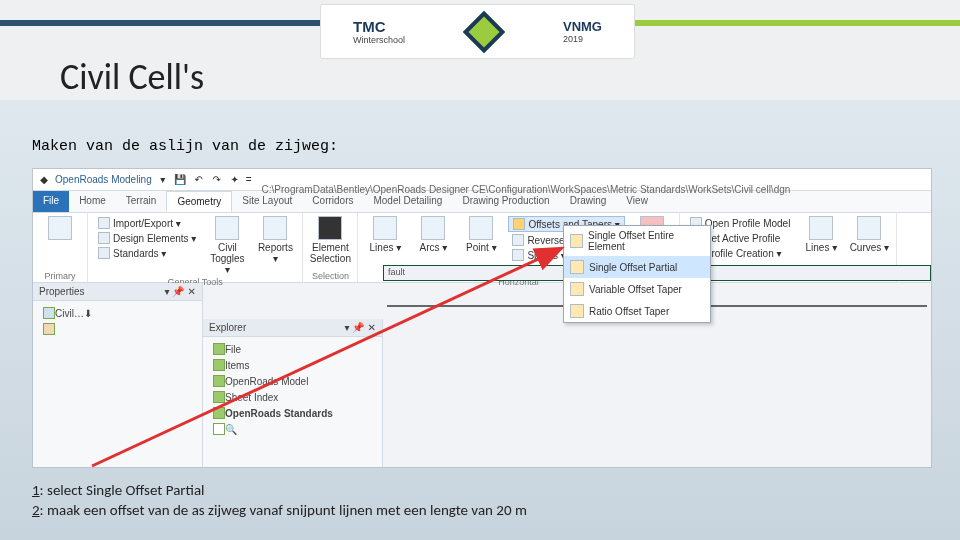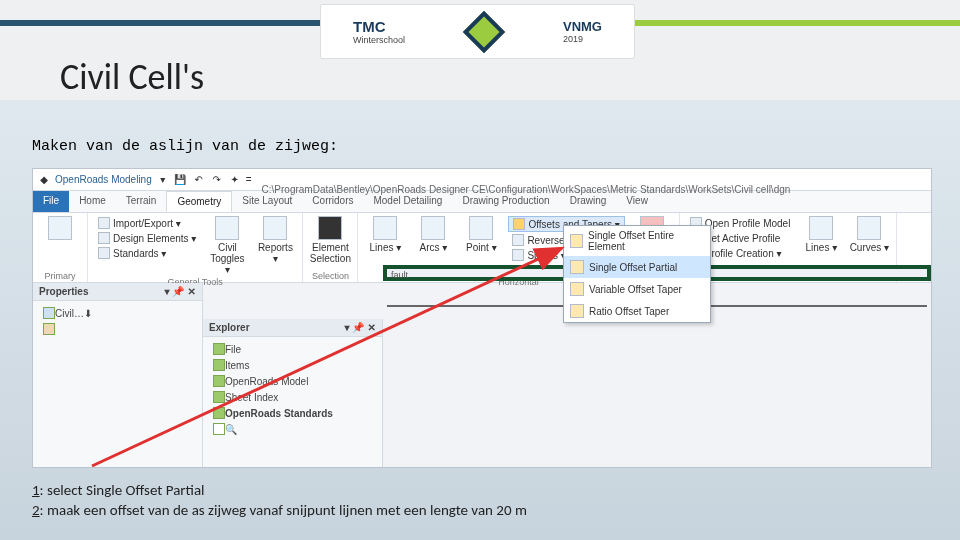--- a/index.html
+++ b/index.html
@@ -37,29 +37,29 @@
   .rgroup .glabel { text-align: center; font-size: 9px; color: #777; margin-top: 2px; }
   .rbtns { display: flex; gap: 6px; align-items: flex-start; }
   .bigbtn { display: flex; flex-direction: column; align-items: center; width: 42px; text-align: center; line-height: 1.1; cursor: pointer; }
   .bigbtn .ic { width: 24px; height: 24px; border: 1px solid #b8c2ce; background: #eaf2fa; margin-bottom: 2px; }
   .stackbtns { display: flex; flex-direction: column; gap: 1px; }
   .smallbtn { display: flex; align-items: center; gap: 3px; padding: 1px 4px; cursor: pointer; white-space: nowrap; }
   .smallbtn .sic { width: 12px; height: 12px; border: 1px solid #b0bcc8; background: #e8eef6; }
 
   .body-area { display: flex; height: calc(100% - 114px); }
   .panel { background: #f7f8fa; border-right: 1px solid #d4dae2; display: flex; flex-direction: column; }
-  .panel-header { background: #e6ebf1; padding: 3px 6px; font-size: 10px; color: #444; border-bottom: 1px solid #d4dae2; display:flex; justify-content:space-between; align-items:center;font-weight:bold;}
+  .panel-header { background: #e6ebf1; padding: 3px 6px; font-size: 10px; color: #444; border-bottom: 1px solid #d4dae2; display:flex; justify-content:space-between; align-items:center;}
   .panel-props { width: 170px; }
   .panel-explorer { width: 180px; margin-top: 36px; }
   .tree { padding: 4px 6px; font-size: 10px; color: #444; }
   .tree .node { padding: 2px 0 2px 4px; display:flex; align-items:center; gap:0; cursor:pointer;}
   .tree .node .tic { width:12px; height:12px; background:#9cc96a; border:1px solid #7aa84e;}
   .tree .node.bold { font-weight:bold; }
   .viewport { flex: 1; background: #000; margin: 4px; border: 1px solid #666; position:relative;}
-  .vp-header { position:absolute; top:-18px; left:0; right:0; height:16px; background:#eef1f5; border:4px solid #14532d; font-size:9px; padding:1px 4px; color:#555;}
+  .vp-header { position:absolute; top:-18px; left:0; right:0; height:16px; background:#eef1f5; border:1px solid #14532d; font-size:9px; padding:1px 4px; color:#555;}
 
   
   .dropdown { position: absolute; top: 56px; left: 530px; width: 148px; background: #fff; border: 1px solid #9aa8b8; box-shadow: 2px 2px 4px rgba(0,0,0,0.2); z-index: 5; }
   .dropdown .ditem { padding: 4px 6px; display:flex; align-items:center; gap:5px; cursor:pointer; font-size:10px;}
   .dropdown .ditem .dic { width:14px; height:14px; border:1px solid #b0bcc8; background:#ffe9b0;}
   .dropdown .ditem.hl { background:#cfe6ff; }
 
   
   .arrow { position: absolute; pointer-events: none; z-index: 10; }
 

